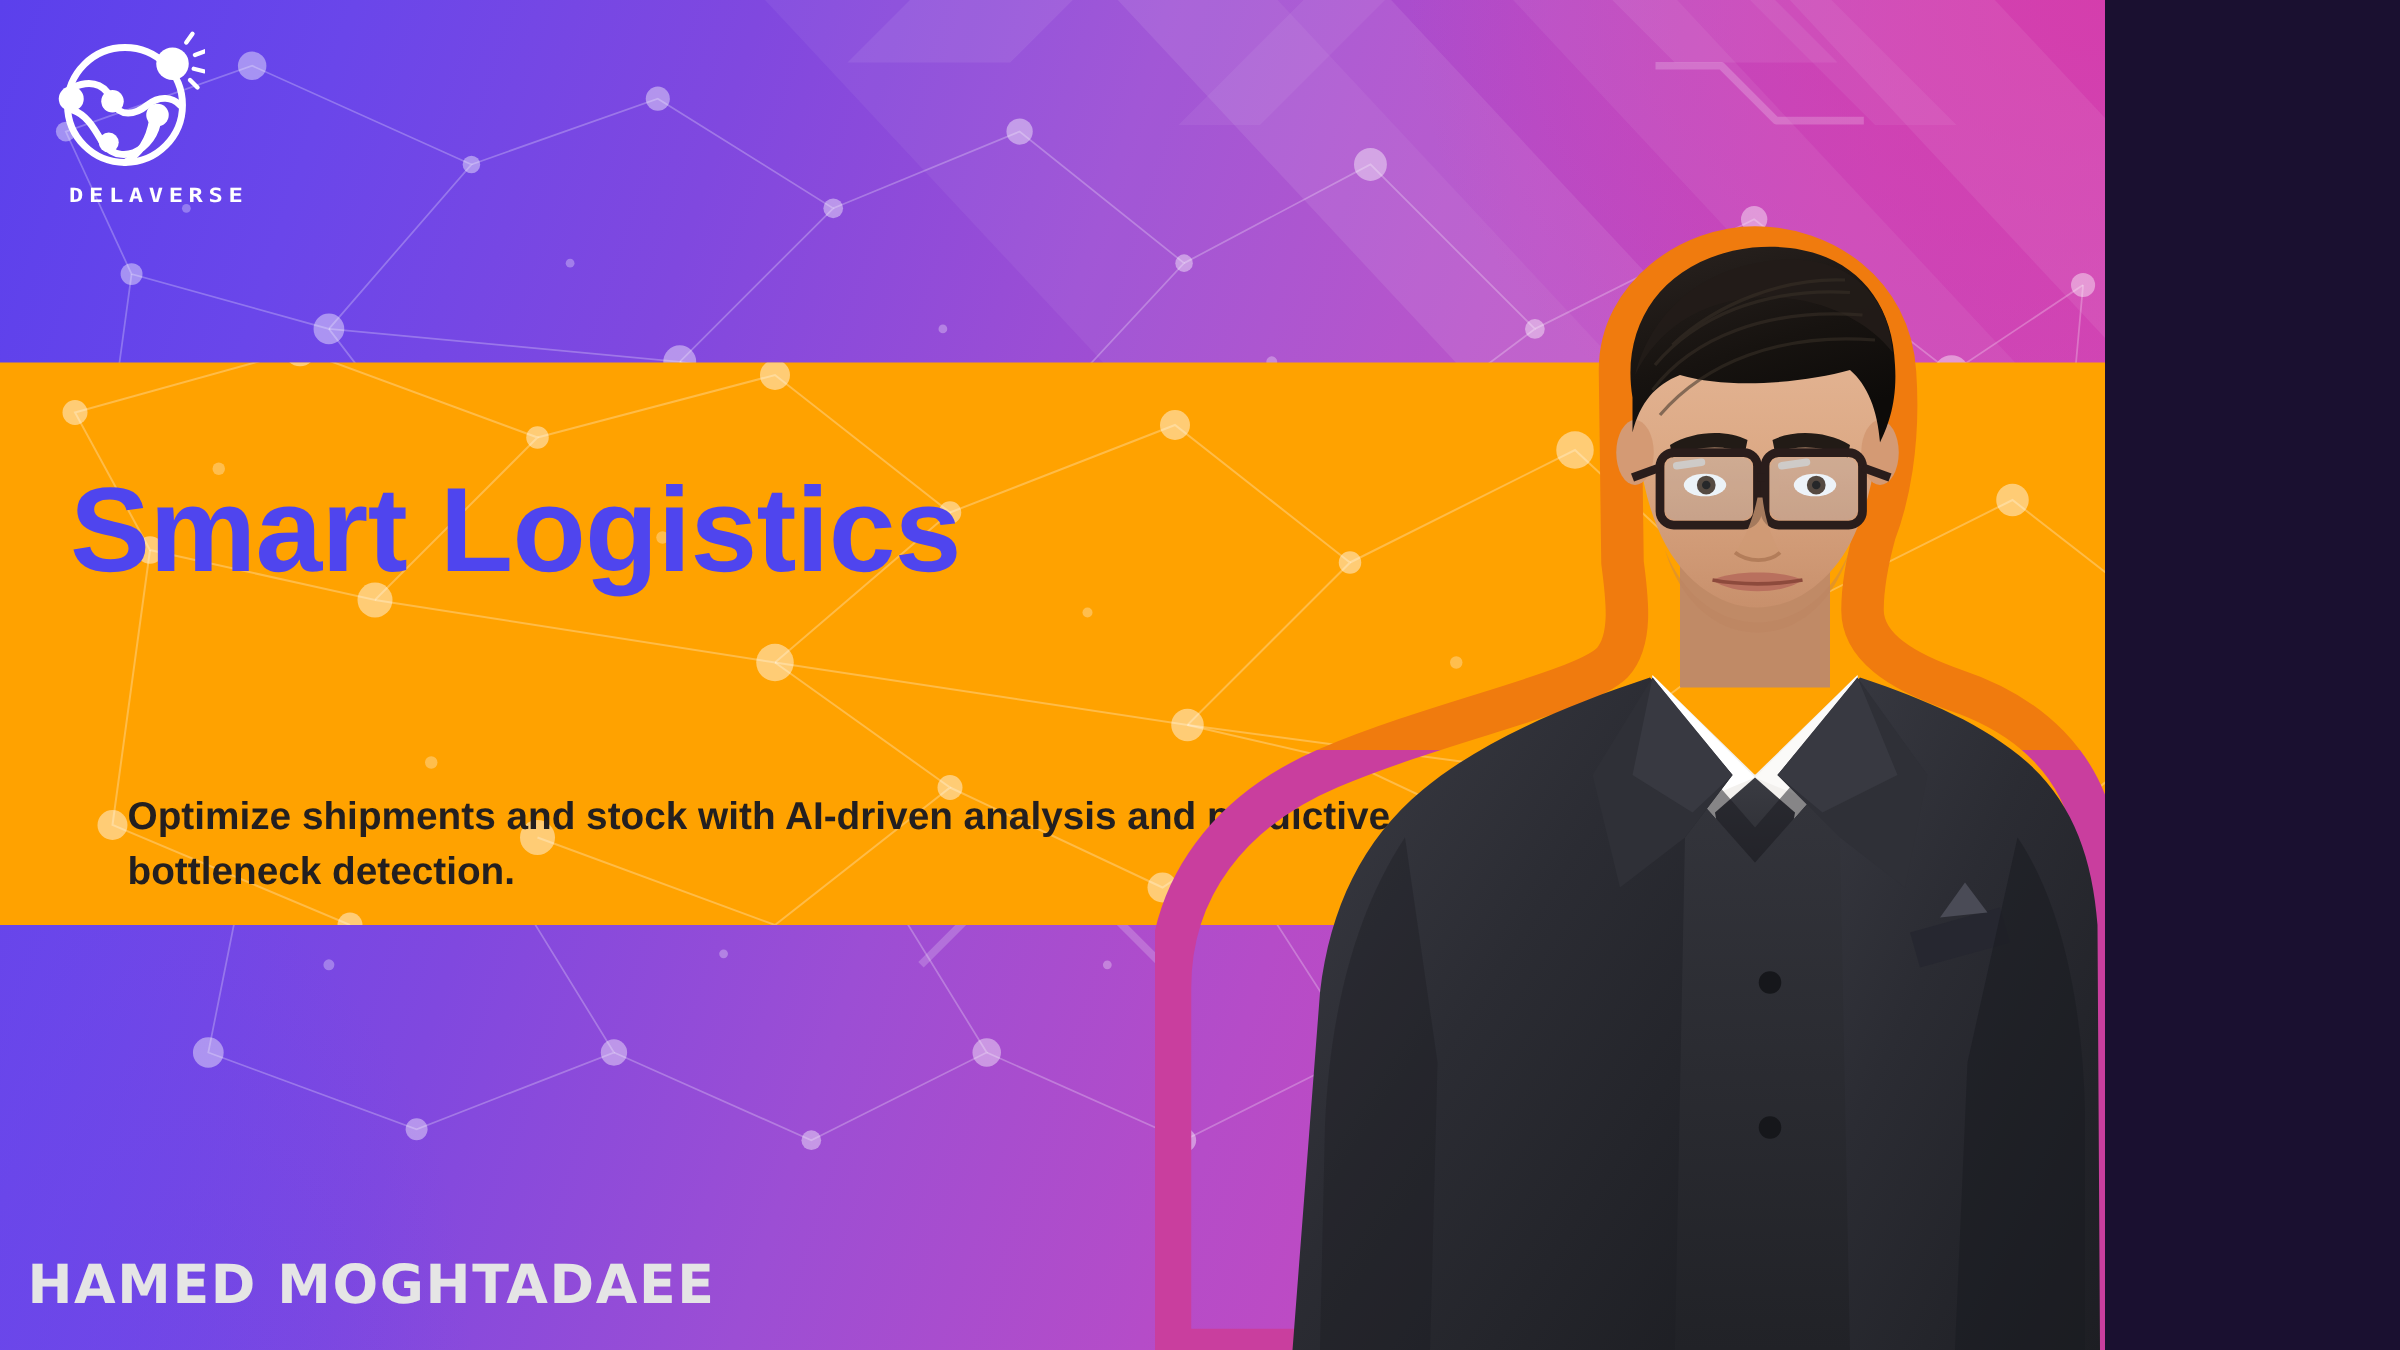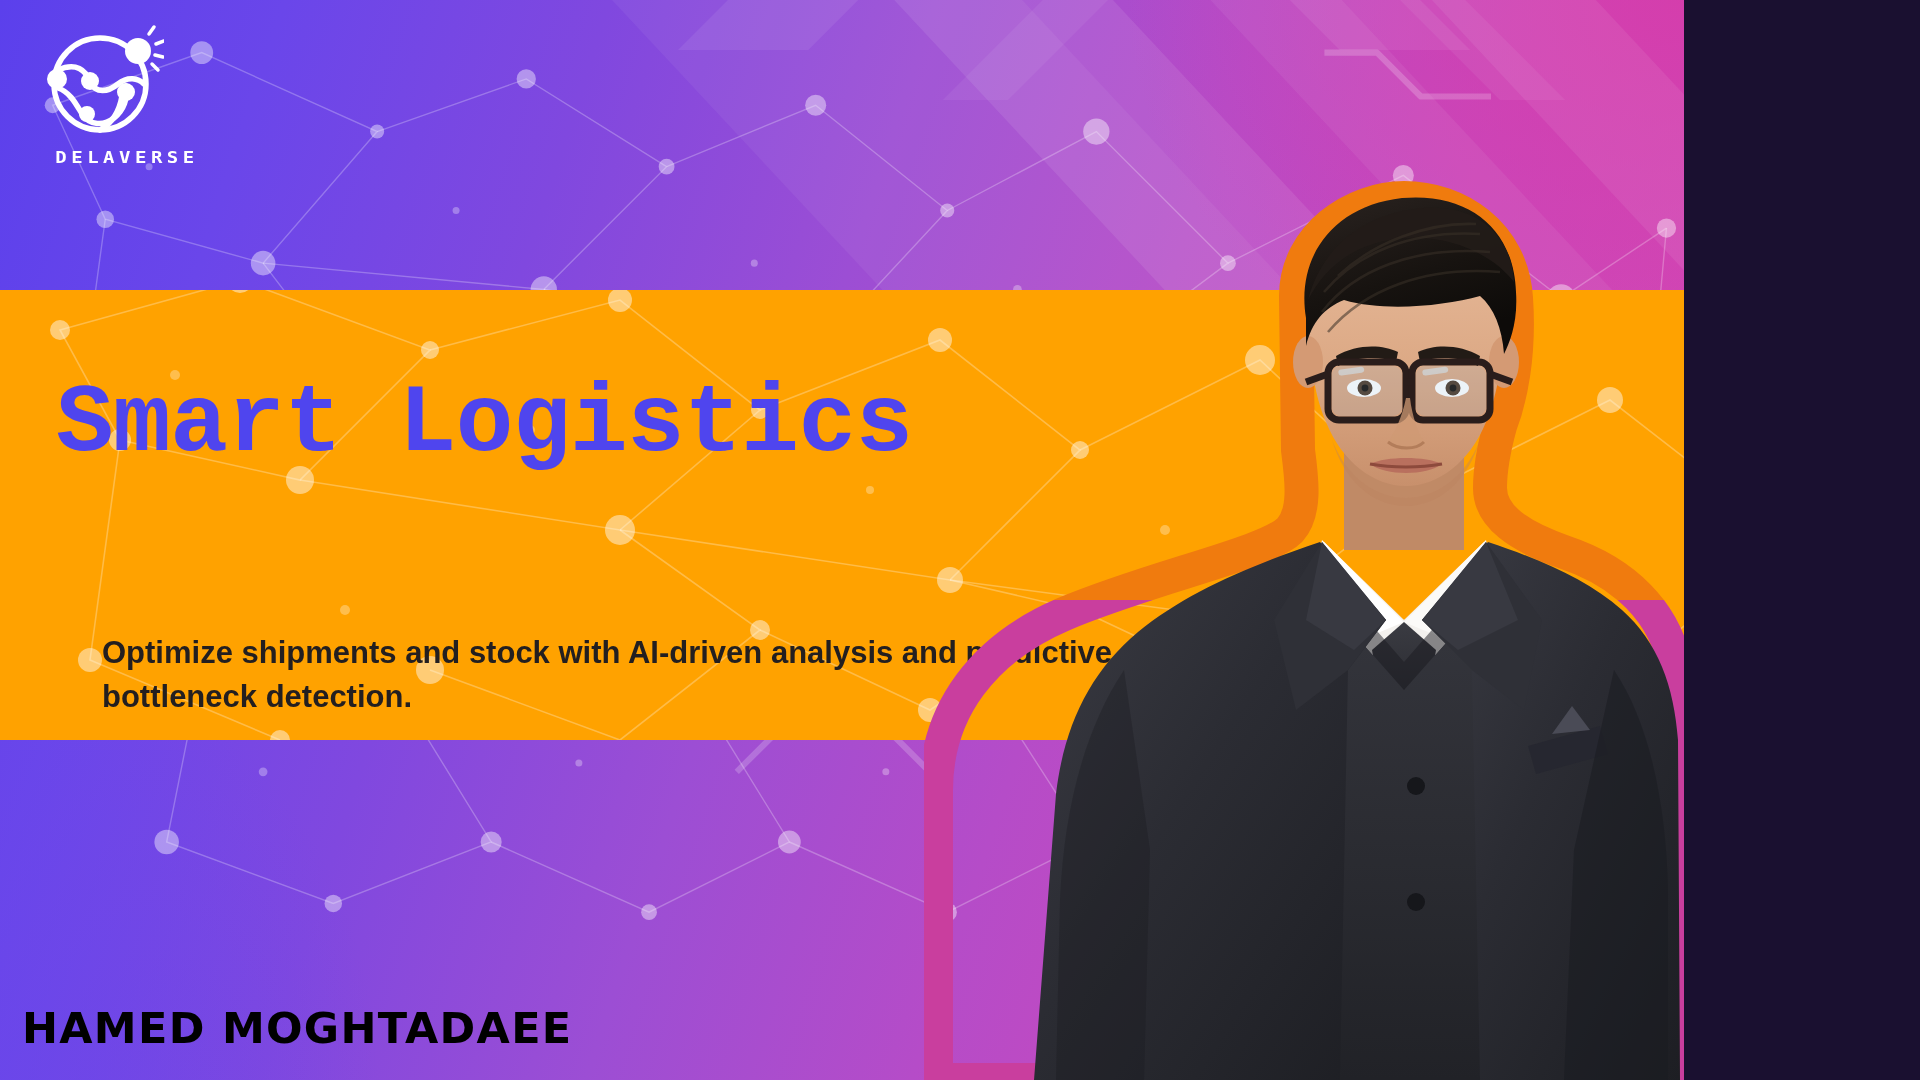--- a/index.html
+++ b/index.html
@@ -110,21 +110,21 @@
     transform: scaleY(0.82);
   }
 
   
   .headline {
     position: absolute;
     left: 56px;
     top: 305px;
     z-index: 7;
     color: #4F45EE;
-    font-family: Liberation Mono, monospace;
+    font-family: Liberation Sans, sans-serif;
     font-weight: 700;
     font-size: 96px;
     line-height: 1.16;
     letter-spacing: -0.5px;
   }
   .headline .l1 { display: block; }
   .headline .l2 { display: block; margin-left: 118px; }
 
   
   .subtitle {
@@ -140,21 +140,21 @@
     line-height: 1.42;
     margin-left: 44px;
   }
 
   
   .speaker {
     position: absolute;
     left: 22px;
     bottom: 26px;
     z-index: 7;
-    color: #000000;
+    color: #e5e5e5;
     font-family: "DejaVu Sans", sans-serif;
     font-weight: 700;
     font-size: 43px;
     line-height: 1.16;
     letter-spacing: 1.3px;
   }
   .speaker div { display: block; }
 
   
   .portrait-wrap {

